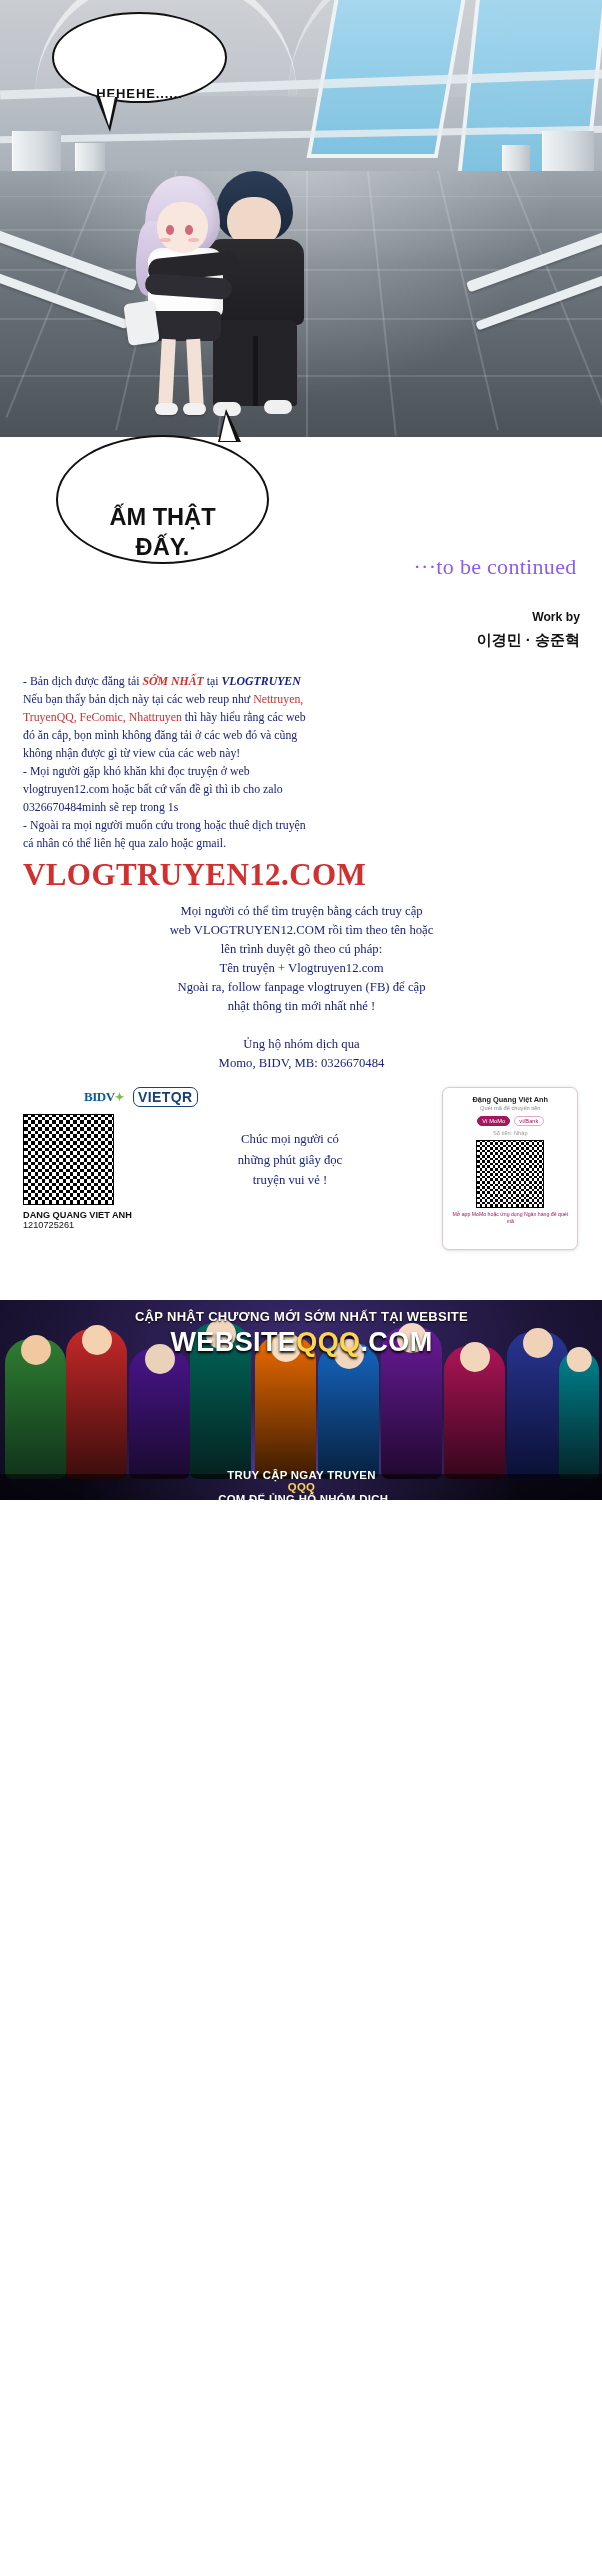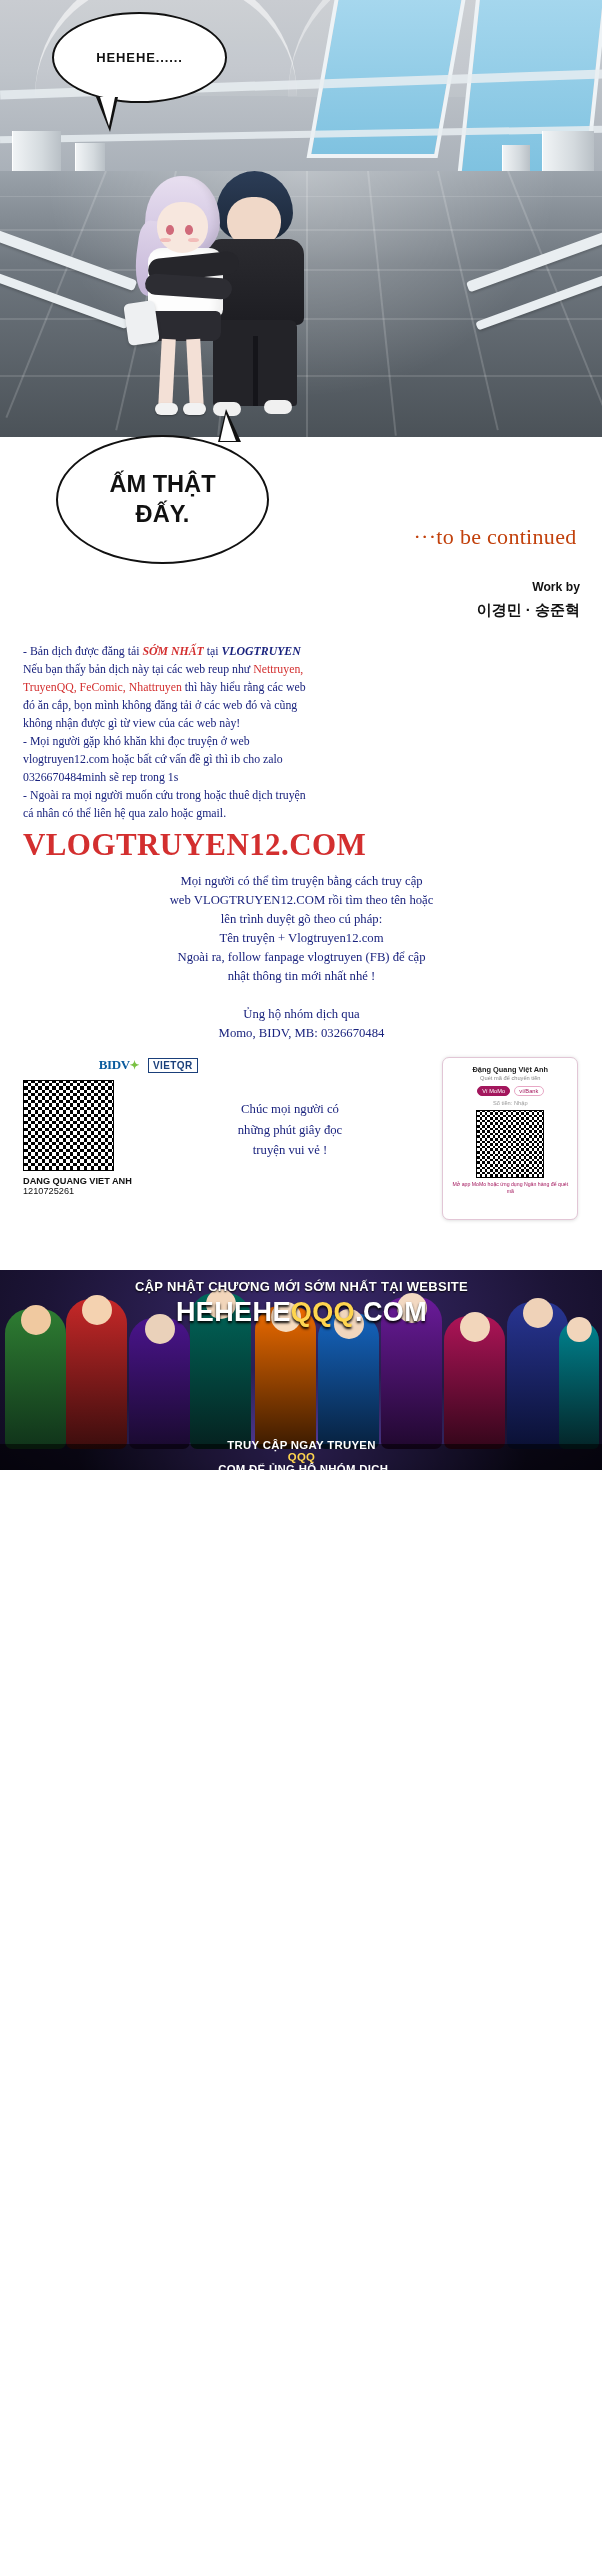--- a/index.html
+++ b/index.html
@@ -146,21 +146,21 @@
   }
   .boy-pants { position:absolute; left:91px; top:149px; width:84px; height:86px; background:#232328; border-radius:7px 7px 3.5px 3.5px;}
   .boy-pants:after{ content:""; position:absolute; left:40px; top:15.7px; width:5.2px; height:70px; background:#15151a; }
   .boy-shoe { position:absolute; width:28px; height:14px; background:#f0f0f0; border-radius:7px; }
   .boy-shoe.l { left:91px; top:231px; }
   .boy-shoe.r { left:142px; top:229px; }
 
   
   .bubble {
     position:absolute; background:#fff; border:2.6px solid #111; border-radius:50%;
-    display:flex; align-items:center; justify-content:center; text-align:center;
+    display:flex; align-items:flex-end; justify-content:center; text-align:center;
     font-weight:bold; color:#111; z-index:5;
   }
   .bubble .tail {
     position:absolute; width:0; height:0;
   }
   .bubble1 {
     left:52px; top:12.2px; width:175px; height:91px; font-size:13px; letter-spacing:0.9px;
   }
   .bubble1 .tail {
     left:42px; bottom:-31px;
@@ -183,21 +183,21 @@
   .bubble2 .tail:after{
     content:""; position:absolute; left:-6.1px; top:5.2px;
     border-left: 6.1px solid transparent; border-right: 10.5px solid transparent;
     border-bottom: 27px solid #fff;
   }
 
   
   .after-panel { position:relative; background:#fff; padding: 0 23px; }
   .tbc {
     text-align:right; font-family:"Liberation Serif", serif; font-size:22px;
-    color:#c2410c; padding-top: 87px; padding-right: 3.5px; letter-spacing:0.3px;
+    color:#8b5cf6; padding-top: 117px; padding-right: 3.5px; letter-spacing:0.3px;
   }
   .workby { text-align:right; margin-top:30px; font-size:12.2px; color:#111; font-weight:bold;}
   .authors { text-align:right; margin-top:7px; font-size:15px; color:#111; font-weight:bold; }
 
   
   .notice { margin-top:23px; font-size:11.8px; line-height:1.45; color:#1a237e; font-family:"Liberation Serif", serif; }
   .notice p { margin: 0 0 0.9px 0; }
   .red { color:#d32f2f; }
   .red-i { color:#d32f2f; font-style:italic; font-weight:bold; }
   .ital-b { font-style:italic; font-weight:bold; }
@@ -222,22 +222,22 @@
   
   .bank-row { position:relative; margin-top:14px; height:197px; }
   .bidv-block { position:absolute; left:0; top:0; width:175px; }
   .bidv-logos { display:flex; align-items:center; gap:8.7px;justify-content:flex-end; }
   .bidv-logo {
     font-family:"Liberation Serif", serif; font-weight:bold; font-size:13px; color:#0b5c9e;
     letter-spacing:-0.4px;
   }
   .bidv-logo .star { color:#7ac143; font-size:11.4px; }
   .vietqr {
-    font-size:10px; font-weight:bold; color:#1a3f7a; border:0.9px solid #1a3f7a;
-    padding:0.9px 4.4px; border-radius:0; letter-spacing:0.4px;
+    font-size:14px; font-weight:bold; color:#1a3f7a; border:0.9px solid #1a3f7a;
+    padding:0.9px 4.4px; border-radius:7px; letter-spacing:0.4px;
   }
   .qr {
     width:91px; height:91px; margin-top:7px;
     background-color:#fff;
     background-image:
       repeating-linear-gradient(90deg, #000 0 3.5px, #fff 3.5px 7px),
       repeating-linear-gradient(0deg, #000 0 3.5px, #fff 3.5px 7px);
     background-blend-mode: difference;
     border:0.9px solid #000;
   }
@@ -485,21 +485,21 @@
       </div>
     </div>
 
   </div>
 
   <div class="banner">
     <div class="glow"></div>
     <div class="banner-top">
       <div class="banner-line1">CẬP NHẬT CHƯƠNG MỚI SỚM NHẤT TẠI WEBSITE</div>
       <div class="banner-line2">
-        <span class="w">HEHEHE</span><span class="q">QQQ</span><span class="w">.COM</span>
+        <span class="w">WEBSITE</span><span class="q">QQQ</span><span class="w">.COM</span>
       </div>
     </div>
 
     <div class="ch ch1">
         <i></i>
       </div>
     <div class="ch ch2">
         <i></i>
       </div>
     <div class="ch ch3">

